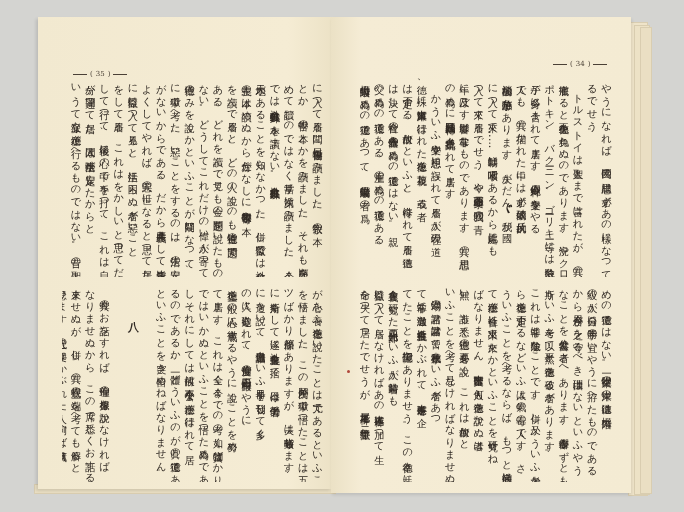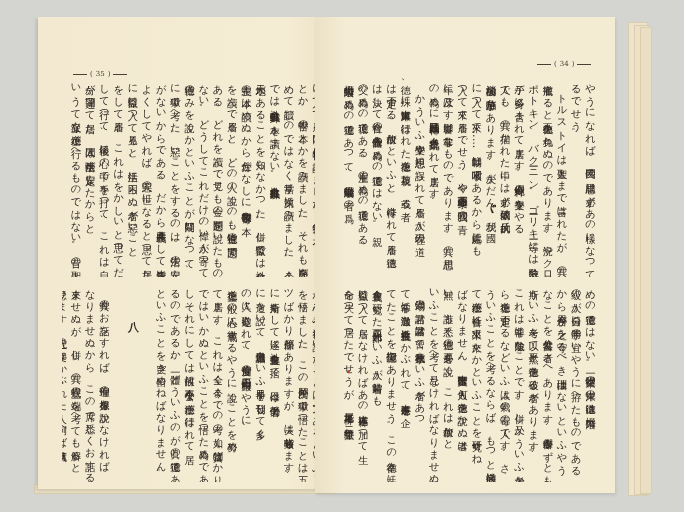--- a/index.html
+++ b/index.html
@@ -28,21 +28,21 @@
     }
     .page-left {
       left: 38px;
       top: 17px;
       width: 294px;
       height: 472px;
       box-shadow: -2px 2px 3px rgba(0,0,0,0.12);
       background: linear-gradient(to right, #f2e9d0 0%, #f5ecd4 85%, #ece2c6 100%);
     }
     .page-right {
-      left: 315px;
+      left: 331px;
       top: 17px;
       width: 300px;
       height: 476px;
       background: linear-gradient(to right, #ebe1c5 0%, #f5ecd5 10%, #f4ebd3 100%);
       box-shadow: 1px 2px 3px rgba(0,0,0,0.10);
     }
     .gutter {
       position: absolute;
       left: 331px;
       top: 17px;

